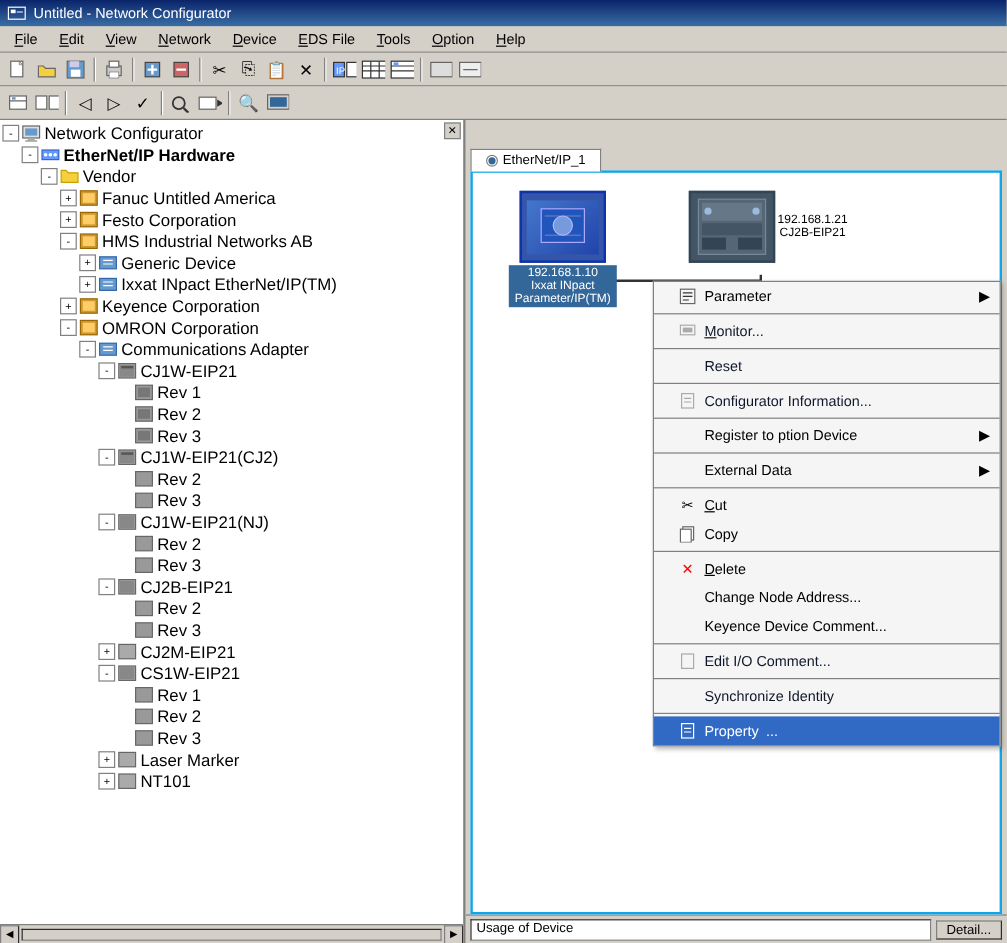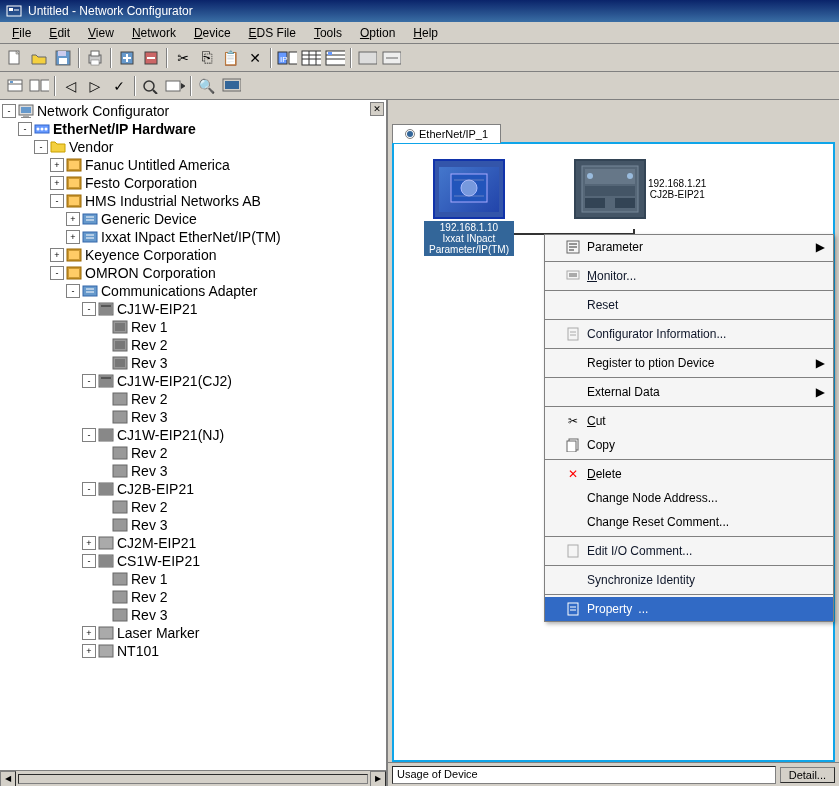--- a/index.html
+++ b/index.html
@@ -740,21 +740,21 @@
           <span><span class="ctx-underline">D</span>elete</span>
         </div>
 
         <div class="ctx-item">
           <span class="ctx-icon"></span>
           <span>Change Node Address...</span>
         </div>
 
         <div class="ctx-item">
           <span class="ctx-icon"></span>
-          <span>Change Reset Comment...</span>
+          <span>Keyence Device Comment...</span>
         </div>
 
         <div class="ctx-separator"></div>
 
         <div class="ctx-item disabled">
           <span class="ctx-icon">
             <svg width="14" height="14">
                 <rect x="2" y="1" width="10" height="12" fill="none" stroke="#aaa" stroke-width="1"></rect>
               </svg>
           </span>

